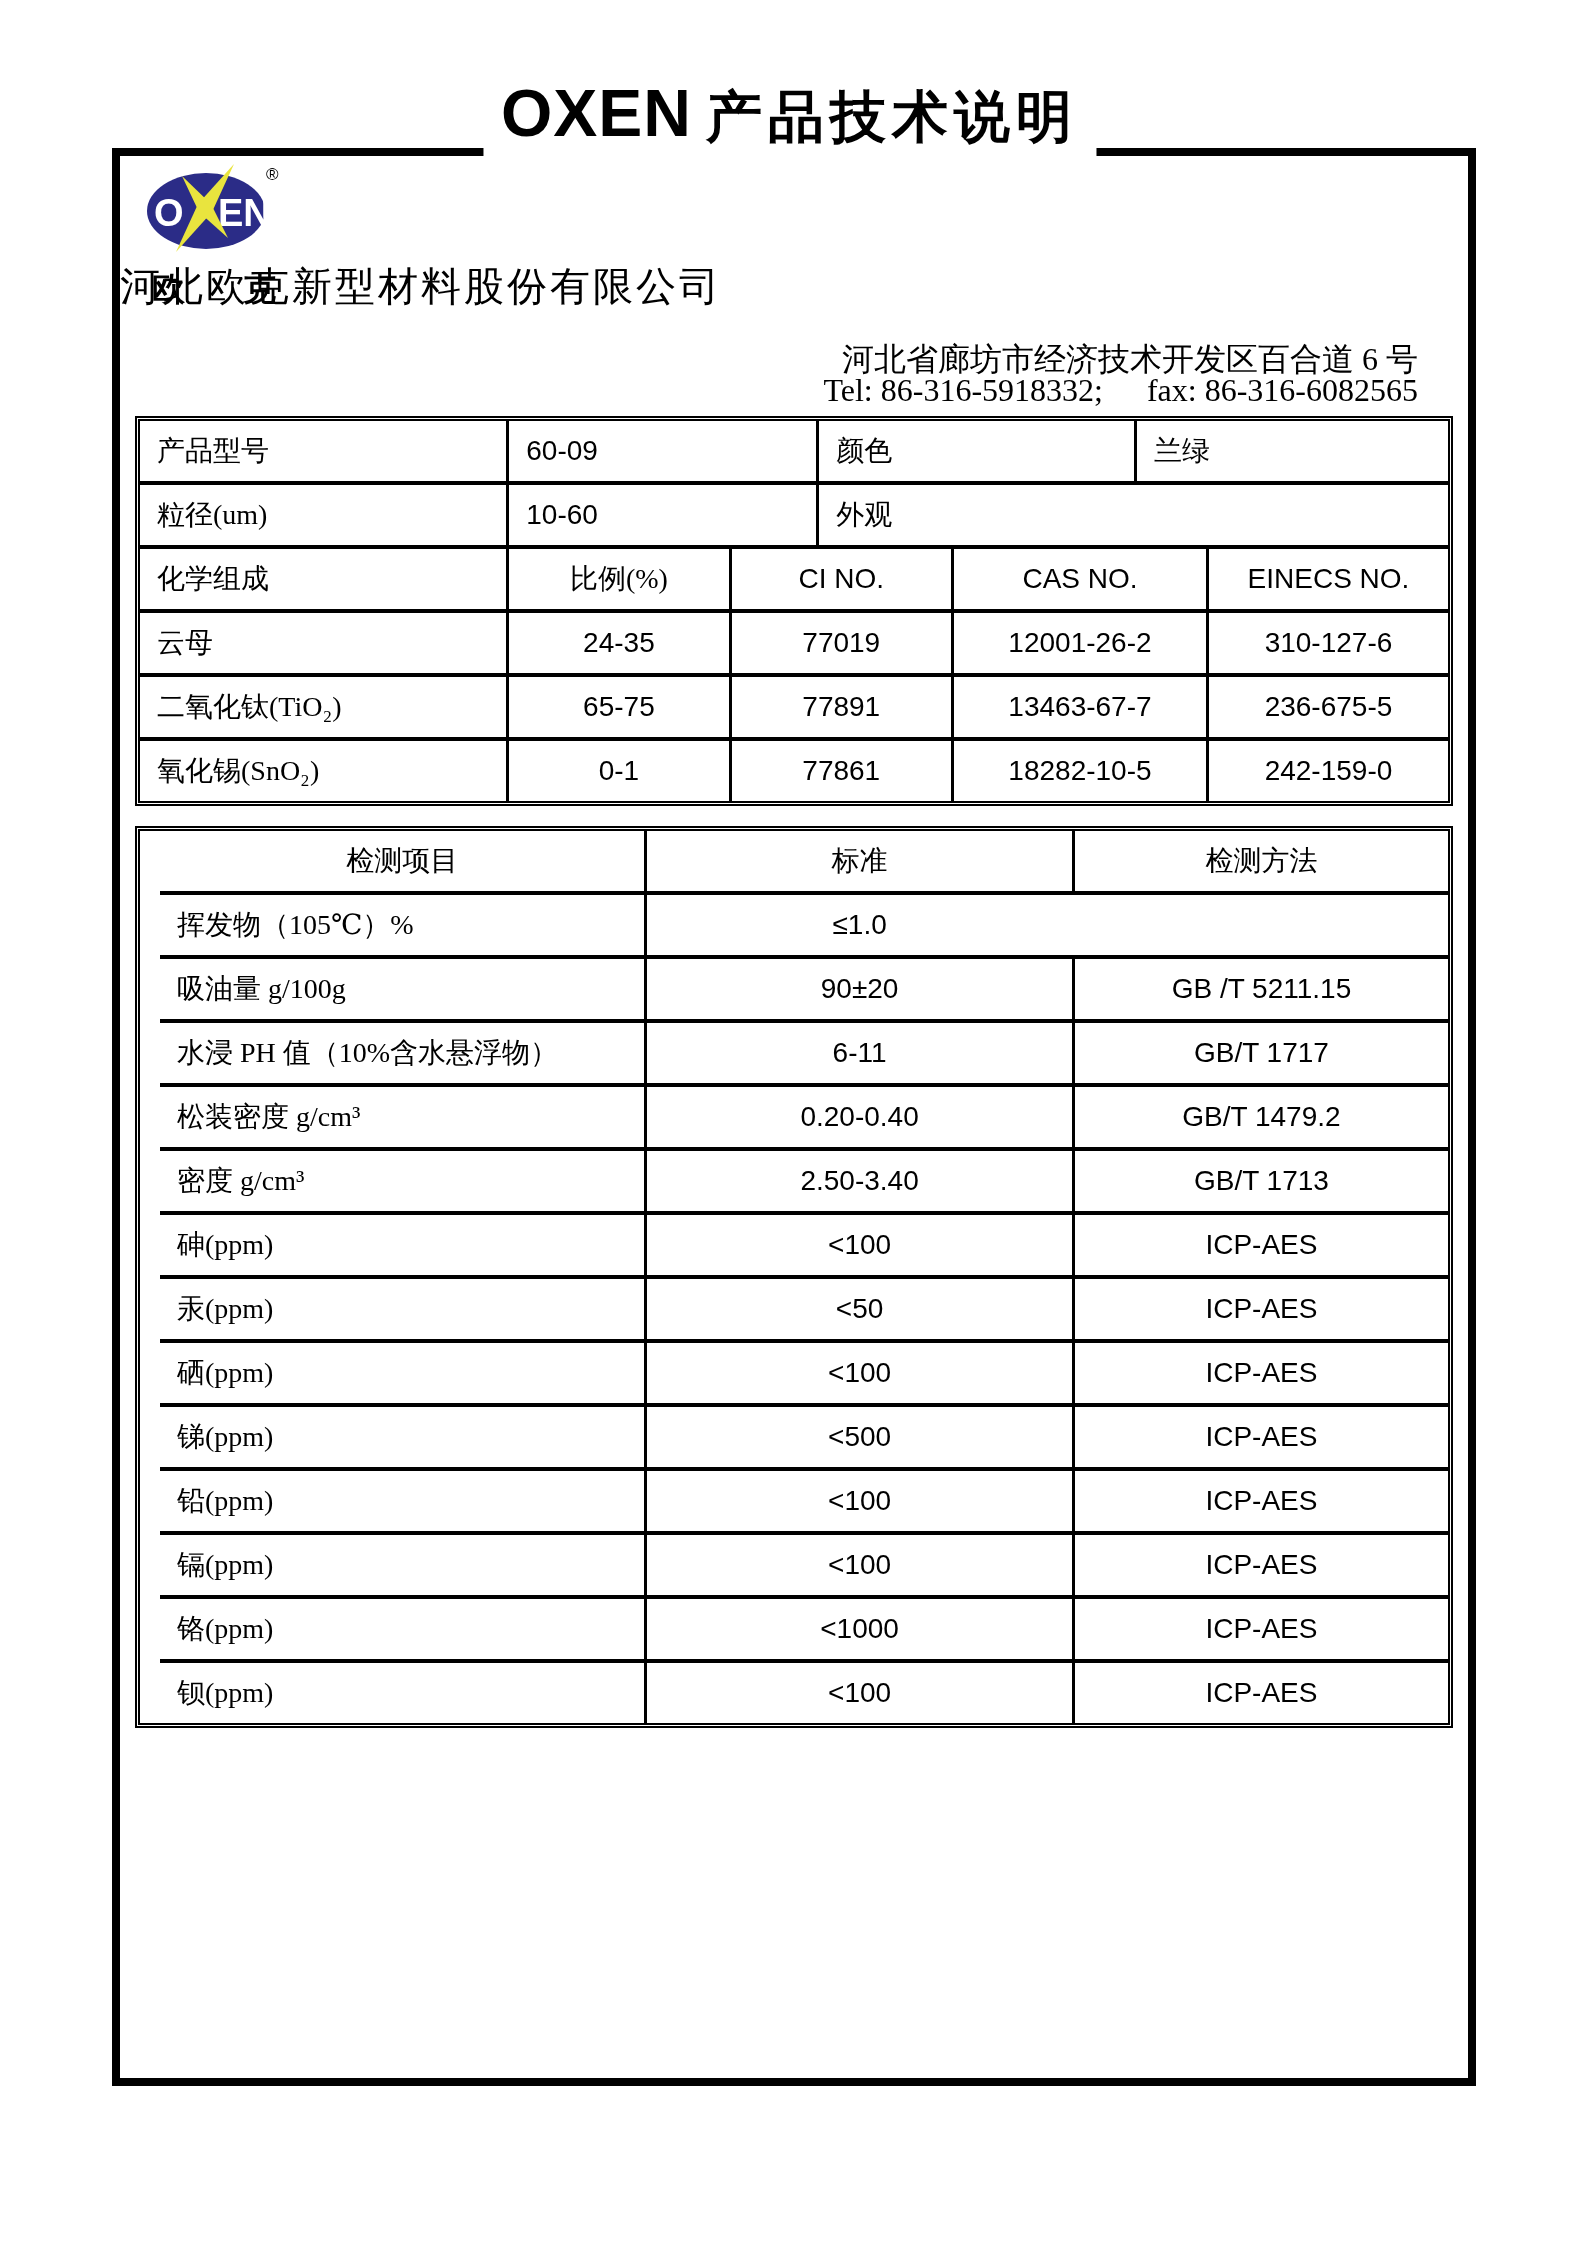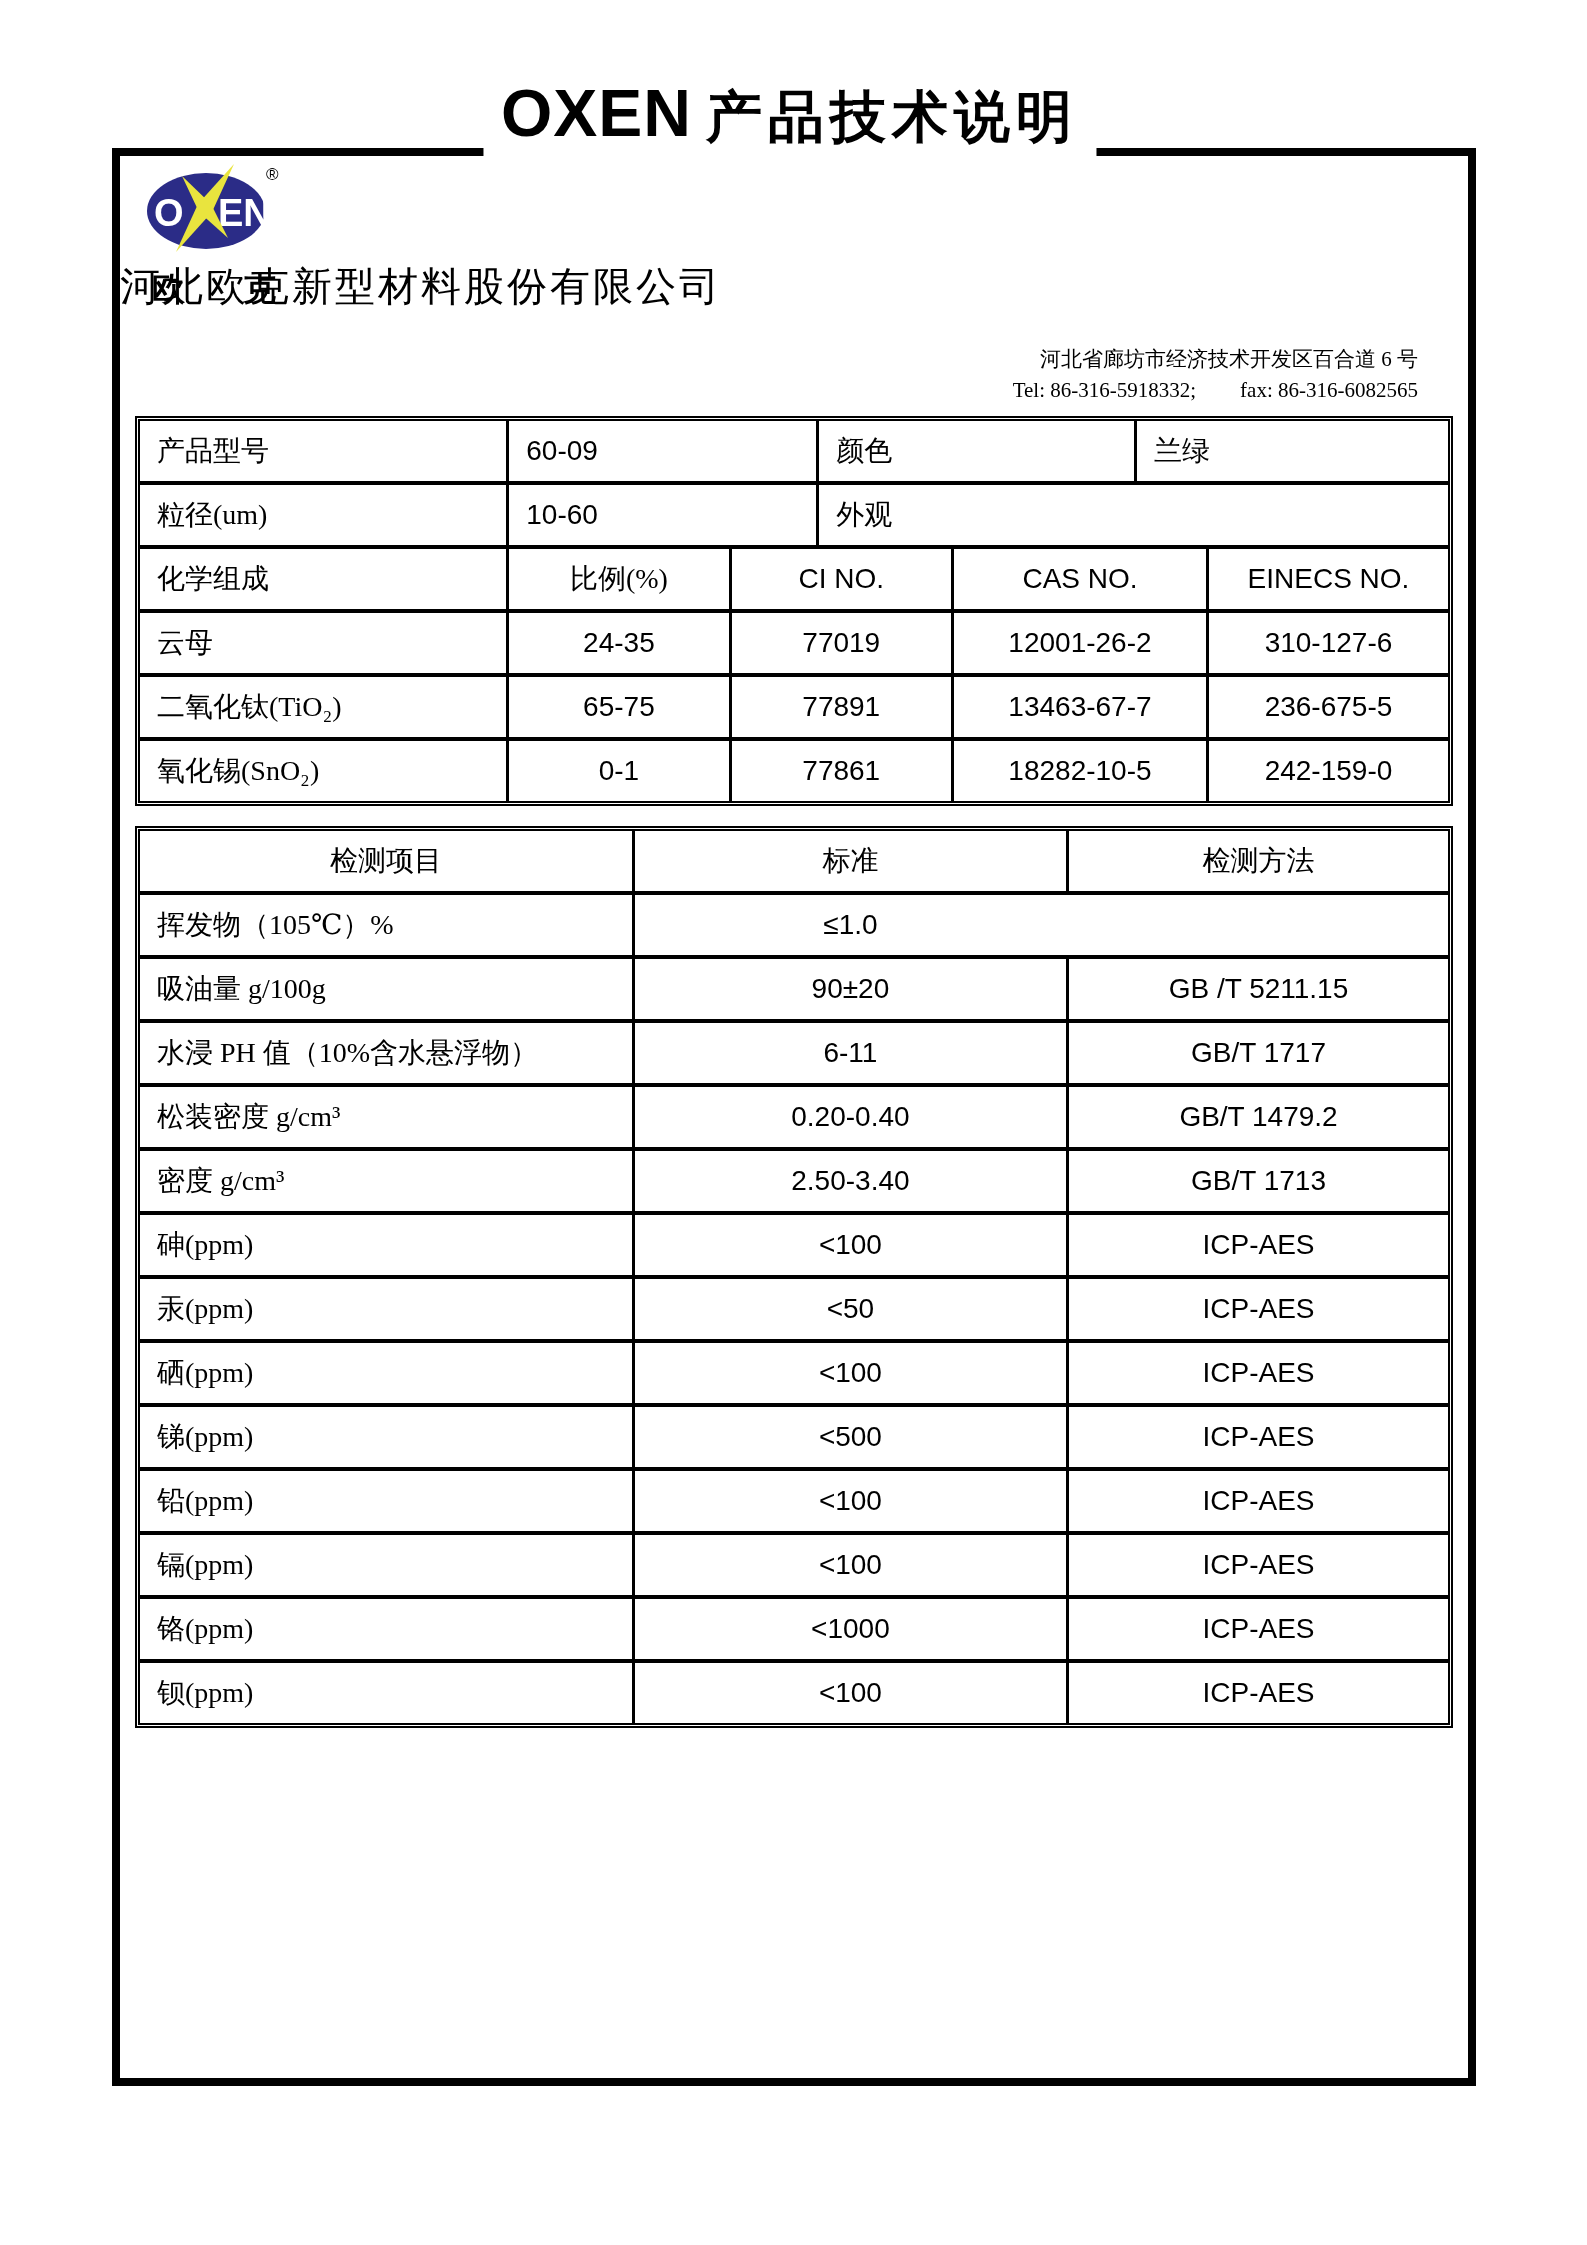--- a/index.html
+++ b/index.html
@@ -16,25 +16,25 @@
   .doc-frame{position:absolute;top:148px;left:112px;width:1364px;height:1938px;
              border:8px solid #000;box-sizing:border-box;z-index:1;}
   
   .header{position:relative;height:260px;}
   .logo{position:absolute;left:20px;top:6px;width:170px;}
   .logo-cap{display:flex;justify-content:space-between;padding:0 34px 0 12px;margin-top:6px;
             font-family:"Liberation Sans","DejaVu Sans",sans-serif;font-weight:bold;font-size:33px;}
   .company-name{position:absolute;top:100px;left:0;width:100%;text-align:left;
                 font-size:40px;letter-spacing:3px;line-height:62px;}
   .address{position:absolute;top:188px;right:50px;text-align:right;
-           font-size:21px;line-height:31px;}
+           font-size:32px;line-height:31px;}
   .fax{margin-left:44px;}
   
   .tbl{margin:0 15px;border:5px double #000;background:#fff;}
-  .tbl2{margin-top:20px;}
+  .tbl2{margin-top:20px;padding-left:20px;}
   .trow{display:grid;height:60px;}
   .trow + .trow{border-top:4px solid #000;}
   .t1a{grid-template-columns:28% 23.7% 24.3% 24%;}
   .t1b{grid-template-columns:28% 17% 17% 19.5% 18.5%;}
   .t2r{grid-template-columns:37.6% 33.2% 29.2%;}
   .cell{display:flex;align-items:center;font-size:28px;overflow:hidden;}
   .cell + .cell{border-left:3px solid #000;}
   .l{justify-content:flex-start;padding-left:17px;}
   .c{justify-content:center;text-align:center;}
   .num{font-family:"Liberation Sans","DejaVu Sans",sans-serif;}

